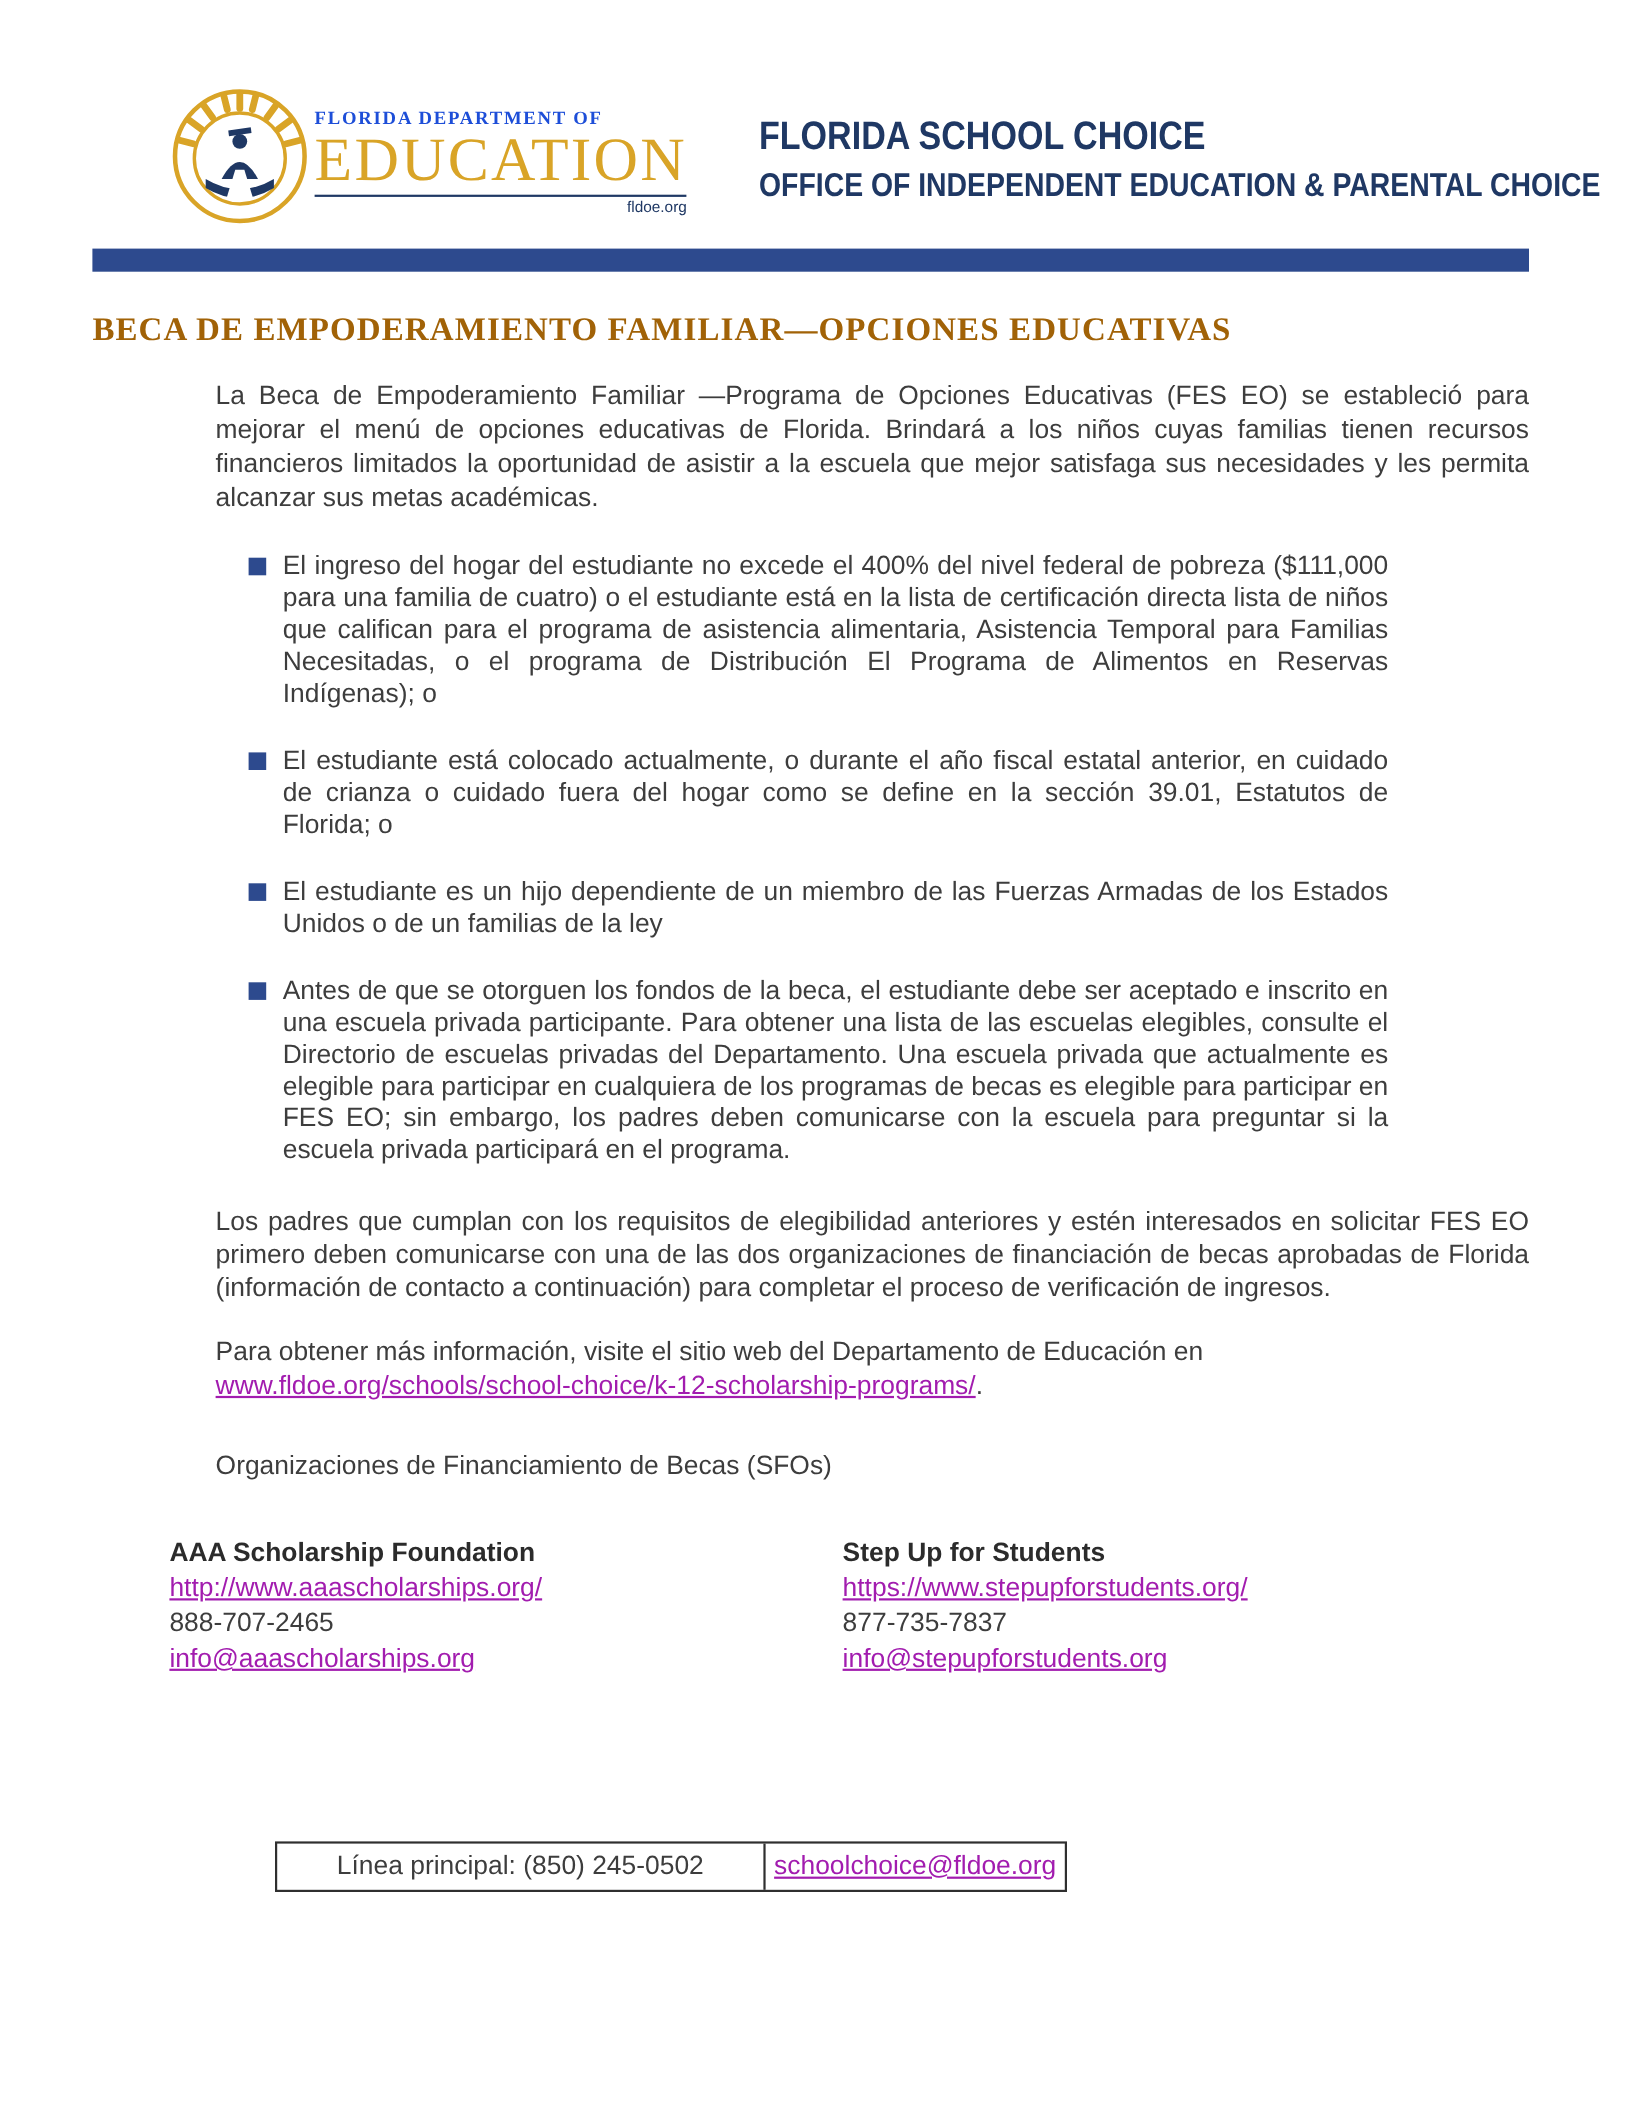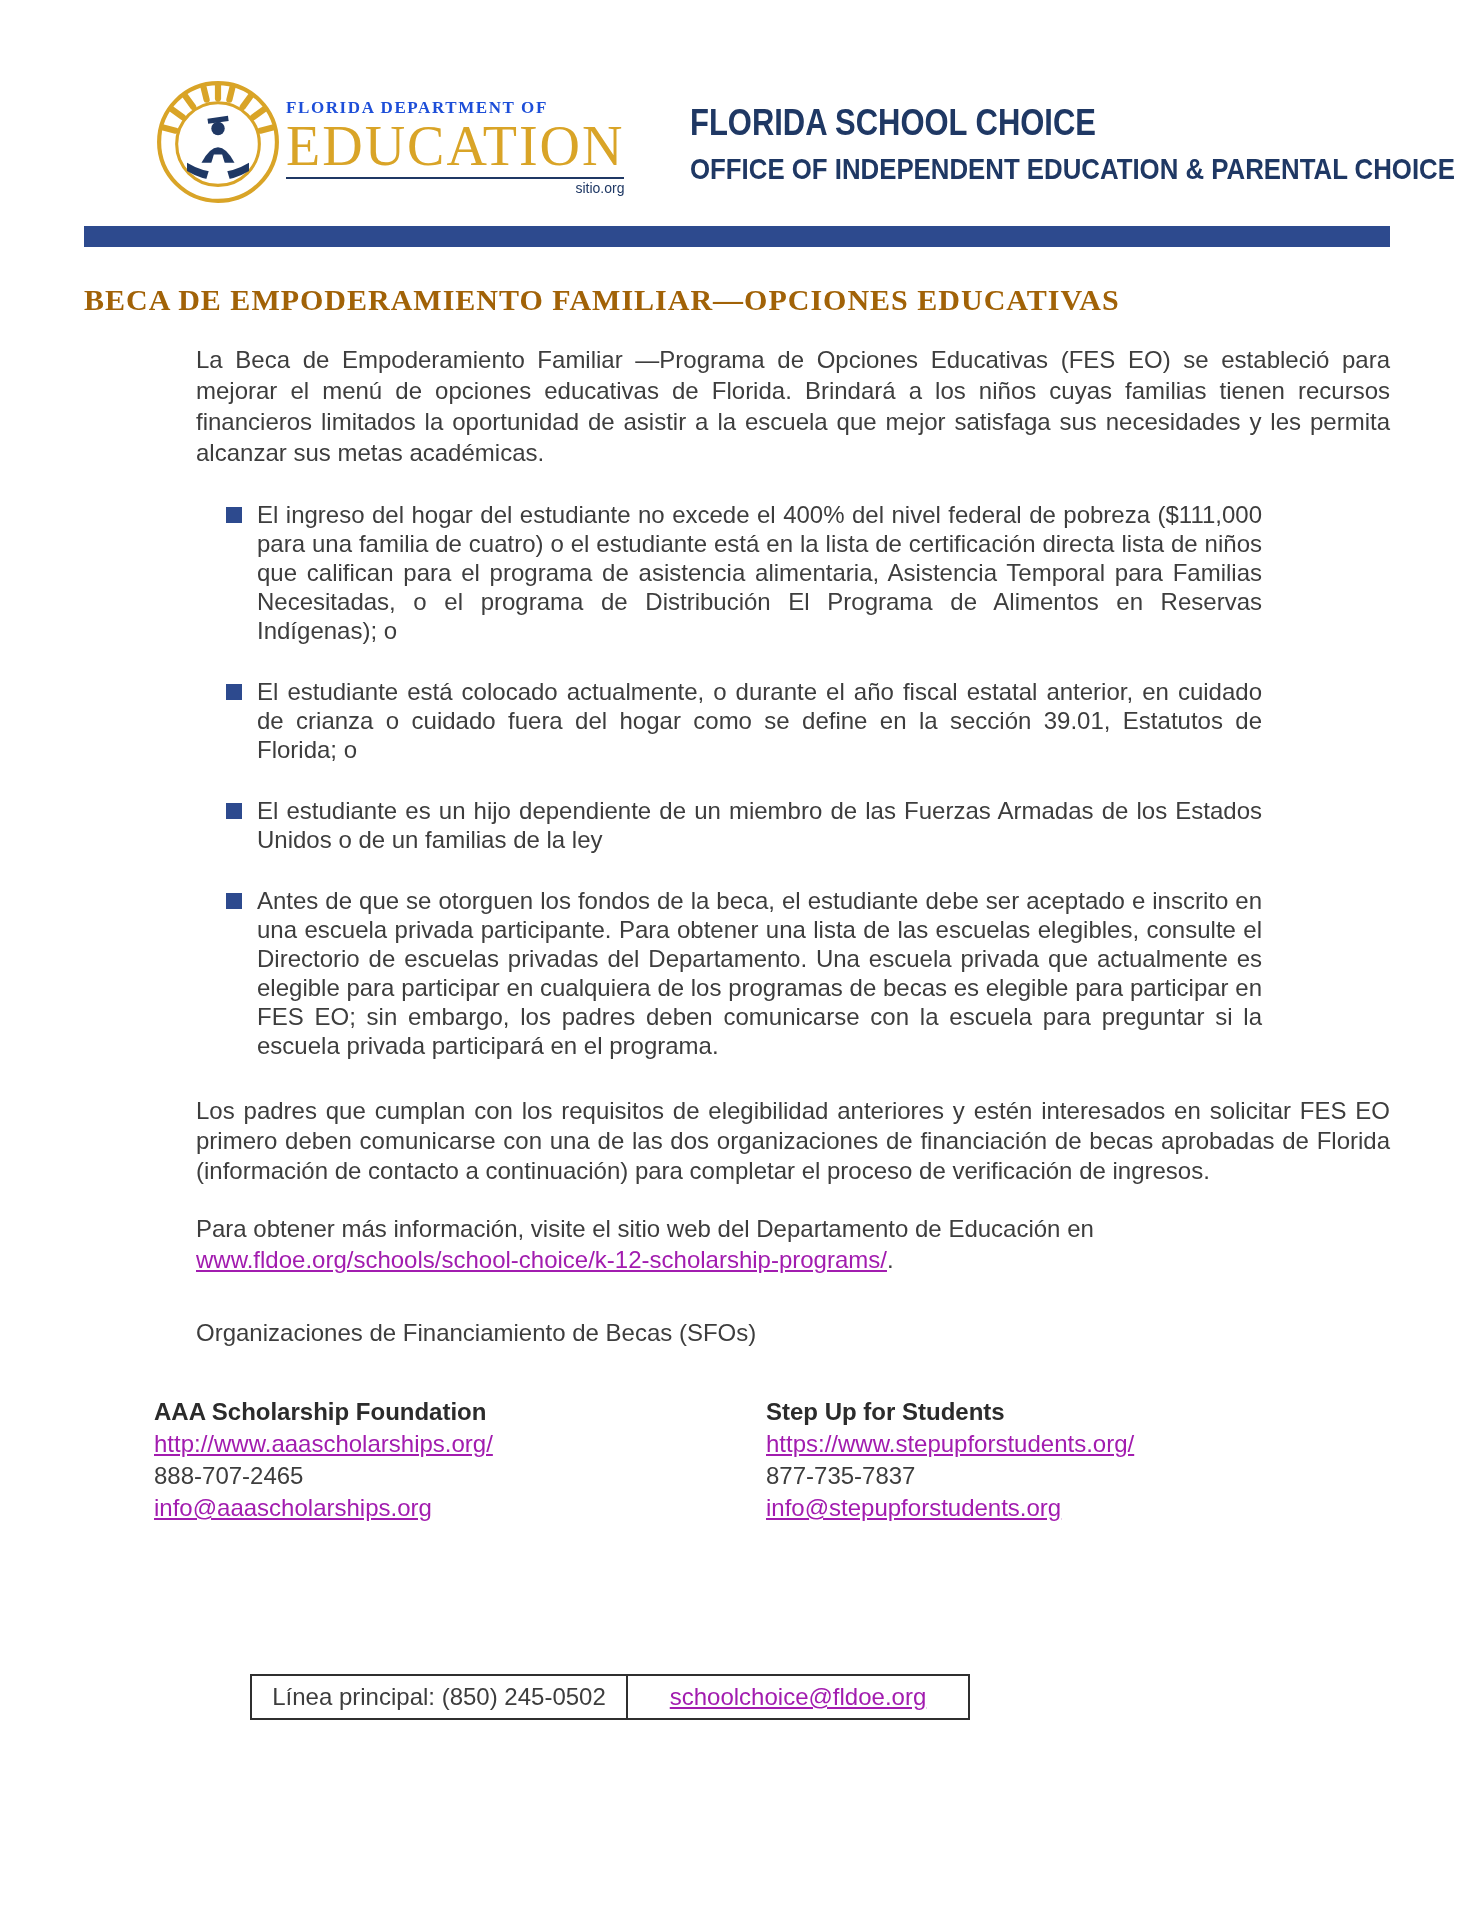--- a/index.html
+++ b/index.html
@@ -41,21 +41,21 @@
   
   .sfo-heading { margin-top:42px; text-align:left; }
   .sfo-row { display:flex; margin:48px 90px 0 154px; font-size:24px; line-height:32px; }
   .sfo-col { width:612px; }
   .sfo-name { font-weight:bold; color:#2b2b2b; }
   .sfo-line { display:block; }
 
   
   .footer-table { display:flex; width:720px; margin:150px 0 0 250px; border:2px solid #2f2f2f; font-size:24px; }
   .footer-cell { padding:7px 4px; text-align:center; }
-  .footer-cell.main { width:376px; border-right:2px solid #2f2f2f; color:#3d3d3d; }
+  .footer-cell.main { width:444px; border-right:2px solid #2f2f2f; color:#3d3d3d; }
   .footer-cell.email { flex:1; }
 </style>
 </head>
 <body>
 
 <div class="page">
 
   <header class="header">
     <div class="logo">
       <svg class="emblem" viewBox="0 0 120 120" aria-hidden="true">
@@ -75,21 +75,21 @@
         <rect x="50" y="36" width="20" height="5" fill="#1f3864" transform="rotate(-8 60 38)"></rect>
         <circle cx="60" cy="47" r="6.5" fill="#1f3864"></circle>
         <path d="M44 80 Q60 50 76 80 Z" fill="#1f3864"></path>
         <path d="M30 80 Q60 98 90 80 L90 88 Q60 106 30 88 Z" fill="#1f3864"></path>
         <path d="M56 72 L64 72 L72 98 L48 98 Z" fill="#ffffff"></path>
       </svg>
       <div class="logo-text">
         <div class="logo-line1">FLORIDA DEPARTMENT OF</div>
         <div class="logo-line2">EDUCATION</div>
         <div class="logo-rule"></div>
-        <div class="logo-line3">sitio.org</div>
+        <div class="logo-line3">fldoe.org</div>
       </div>
     </div>
     <div class="header-titles">
       <div class="ht1">FLORIDA SCHOOL CHOICE</div>
       <div class="ht2">OFFICE OF INDEPENDENT EDUCATION &amp; PARENTAL CHOICE</div>
     </div>
   </header>
 
   <div class="blue-bar"></div>
 

